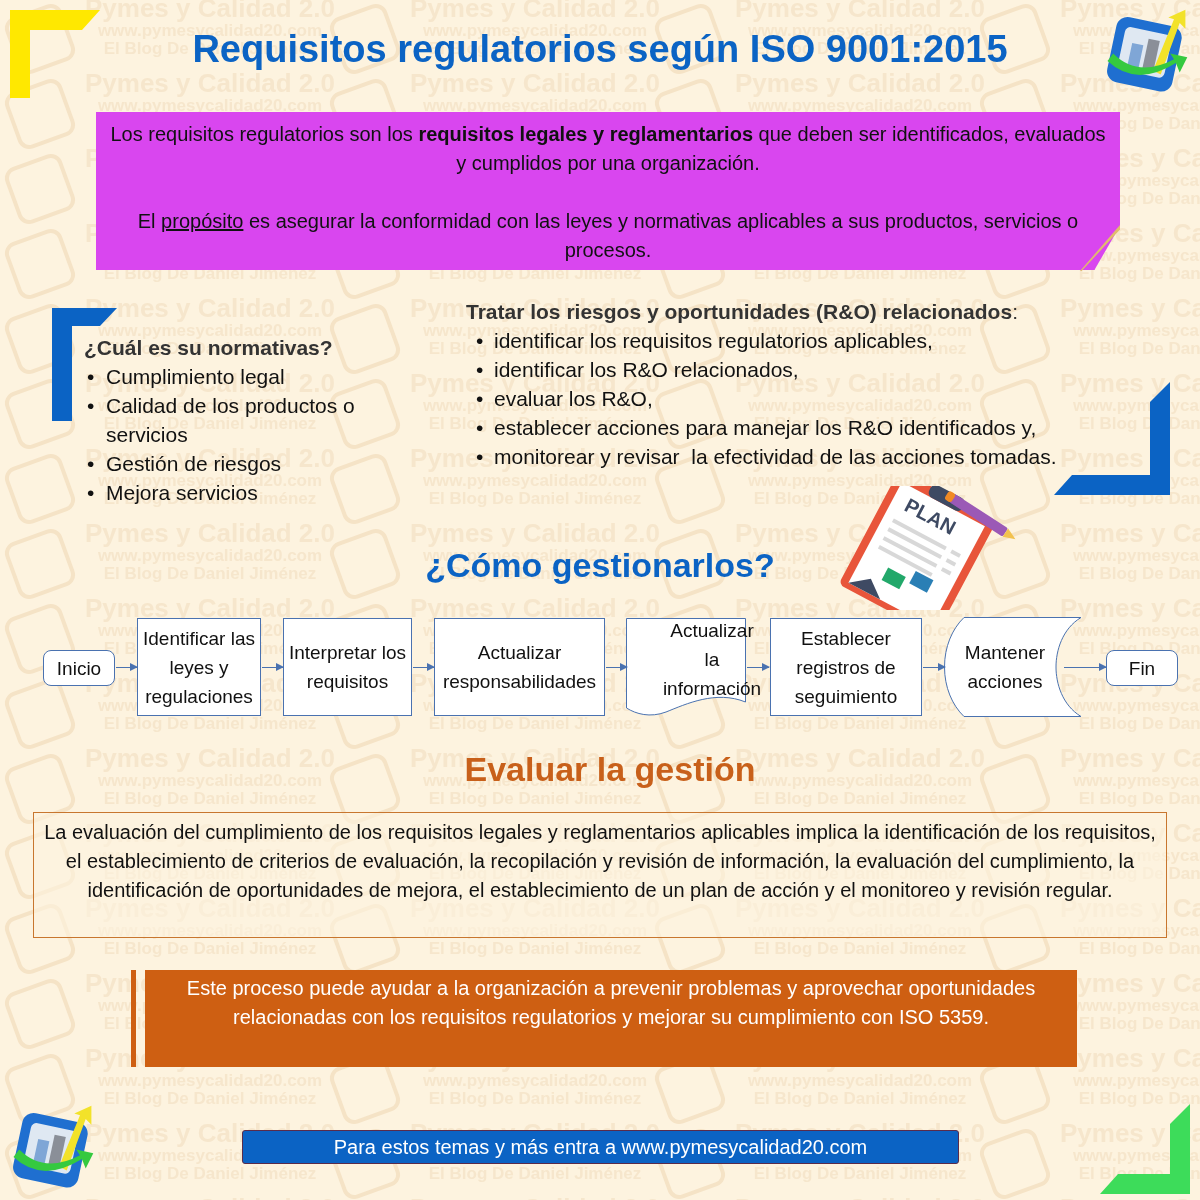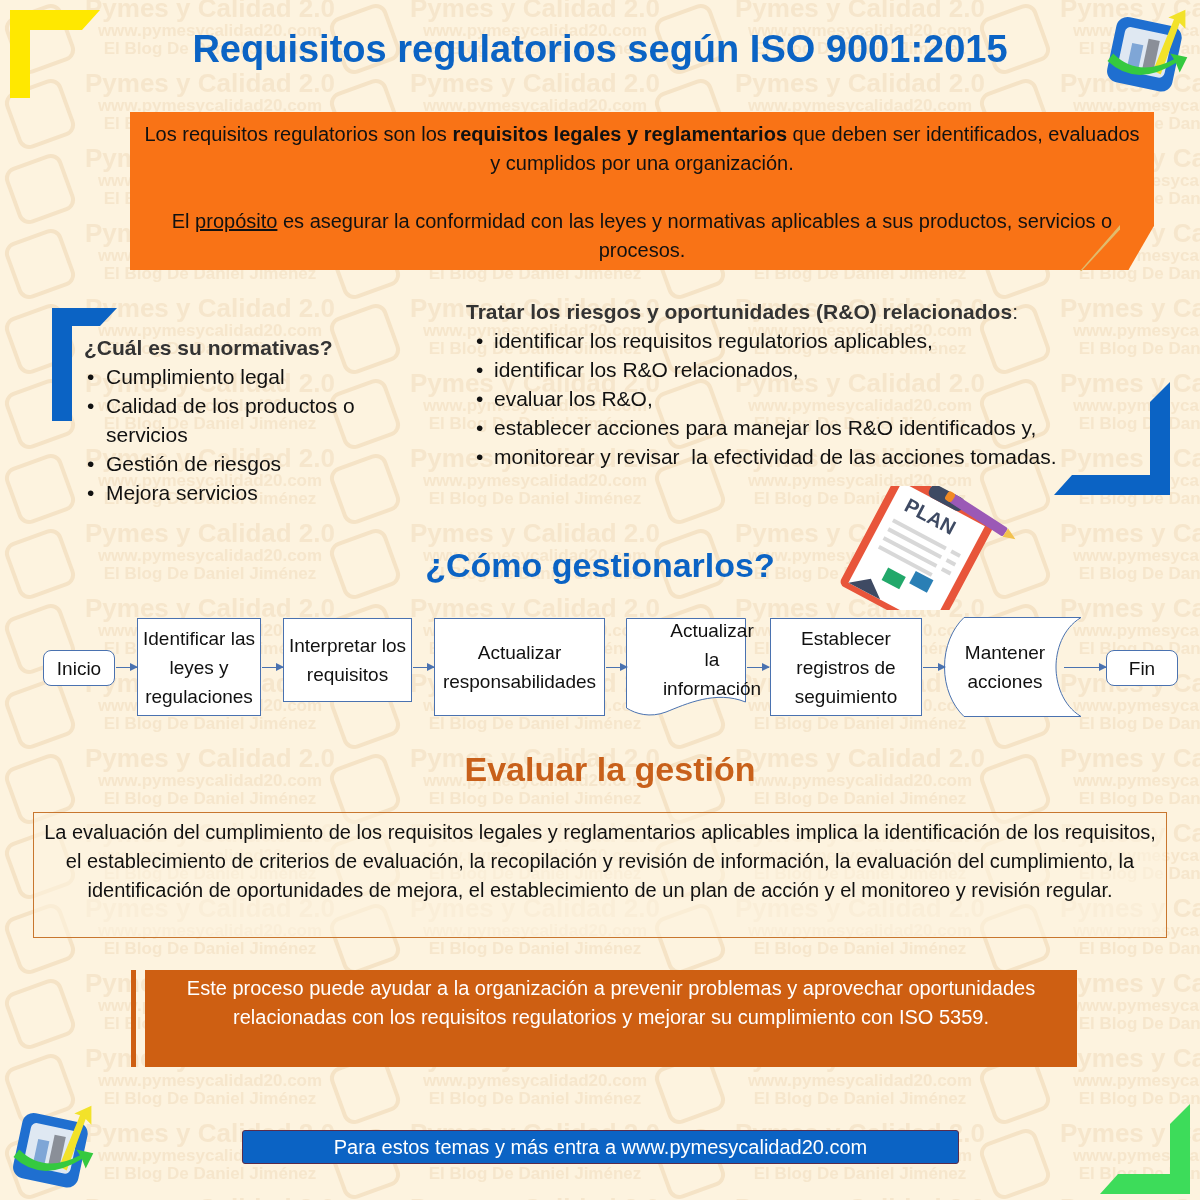--- a/index.html
+++ b/index.html
@@ -20,24 +20,23 @@
 
   
   .corner { position:absolute; z-index:2; }
 
   .title {
     left:0; width:1200px; top:28px; text-align:center;
     font-size:38px; font-weight:bold; color:#0b63c4;
   }
   .note {
     left:96px; top:112px; width:1024px; height:158px;
-    background:#f97316; box-shadow:2px 3px 4px rgba(120,90,30,.35);
+    background:#d946ef; box-shadow:2px 3px 4px rgba(120,90,30,.35);
     text-align:center; font-family:"Liberation Sans", sans-serif; font-size:20px; line-height:29px;
     clip-path: polygon(0 0, 100% 0, 100% 72%, 97.5% 100%, 0 100%);
-    margin-left: 34px;
   }
   .note p { margin:0; padding:0 12px; }
   .note .p1 { padding-top:8px; }
   .note .gap { height:29px; }
   .note-fold {
     left:1080px; top:225px; width:40px; height:46px;
     background:linear-gradient(135deg,#e9c77a 0%,#d8b060 100%);
     clip-path: polygon(100% 0, 100% 10%, 4% 100%, 0 100%);
   }
   .u { text-decoration:underline; }
@@ -578,21 +577,21 @@
   </g>
 </svg>
 
 <div class="abs h2-blue">¿Cómo gestionarlos?</div>
 
 <div class="abs flow" style="left:0;top:0;width:1200px;height:0">
   <div class="box rounded" style="left:43px;top:650px;width:72px;height:36px;">Inicio</div>
   <div class="arrow" style="left:116px;top:667px;width:21px;"></div>
   <div class="box" style="left:137px;top:618px;width:124px;height:98px;padding:0 4px;">Identificar las leyes y regulaciones</div>
   <div class="arrow" style="left:262px;top:667px;width:21px;"></div>
-  <div class="box" style="left:283px;top:618px;width:129px;height:84px;padding:0 4px;">Interpretar los requisitos</div>
+  <div class="box" style="left:283px;top:618px;width:129px;height:98px;padding:0 4px;">Interpretar los requisitos</div>
   <div class="arrow" style="left:413px;top:667px;width:21px;"></div>
   <div class="box" style="left:434px;top:618px;width:171px;height:98px;padding:0 4px;">Actualizar responsabilidades</div>
   <div class="arrow" style="left:606px;top:667px;width:21px;"></div>
 
   <svg style="position:absolute;left:626px;top:618px;z-index:1" width="120" height="98" viewBox="0 0 120 98">
     <path d="M0.5,0.5 H119.5 V84 C90,72 60,86 40,94 C24,100 10,96 0.5,90 Z" fill="#fff" stroke="#4a72b0" stroke-width="1"></path>
   </svg>
   <div class="box" style="left:658px;top:618px;width:108px;height:82px;border:none;background:transparent;z-index:2;padding:0 4px;">Actualizar la información</div>
   <div class="arrow" style="left:747px;top:667px;width:22px;"></div>
   <div class="box" style="left:770px;top:618px;width:152px;height:98px;padding:0 8px;">Establecer registros de seguimiento</div>

